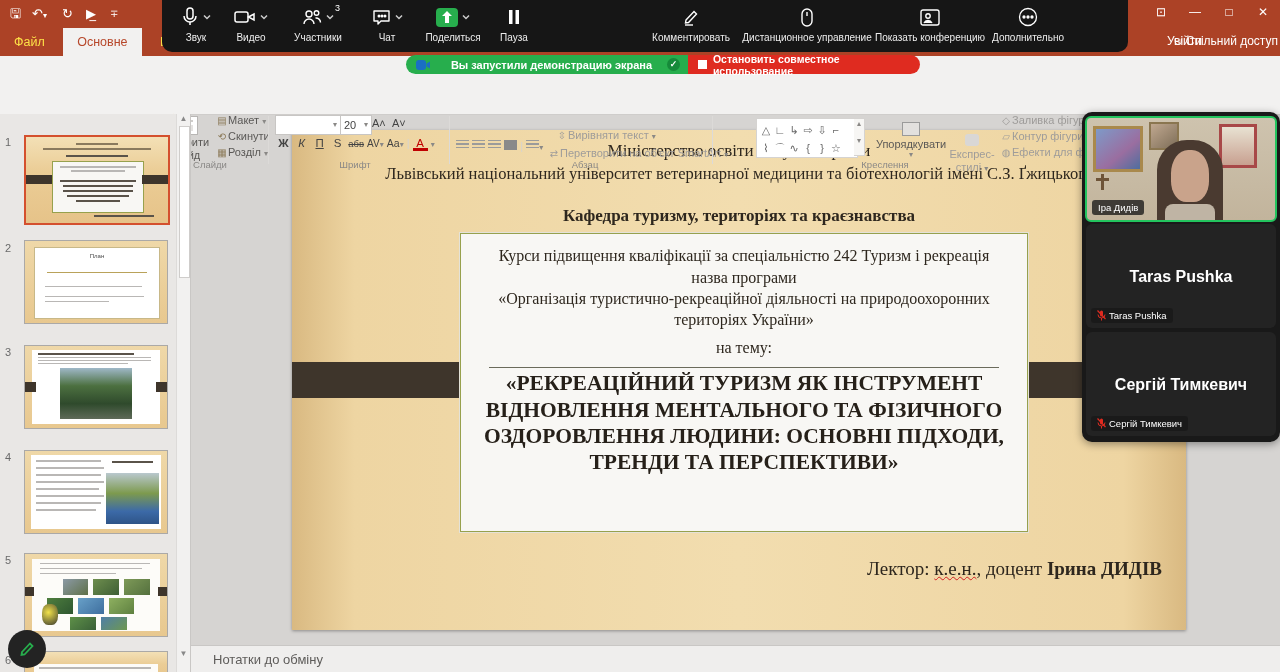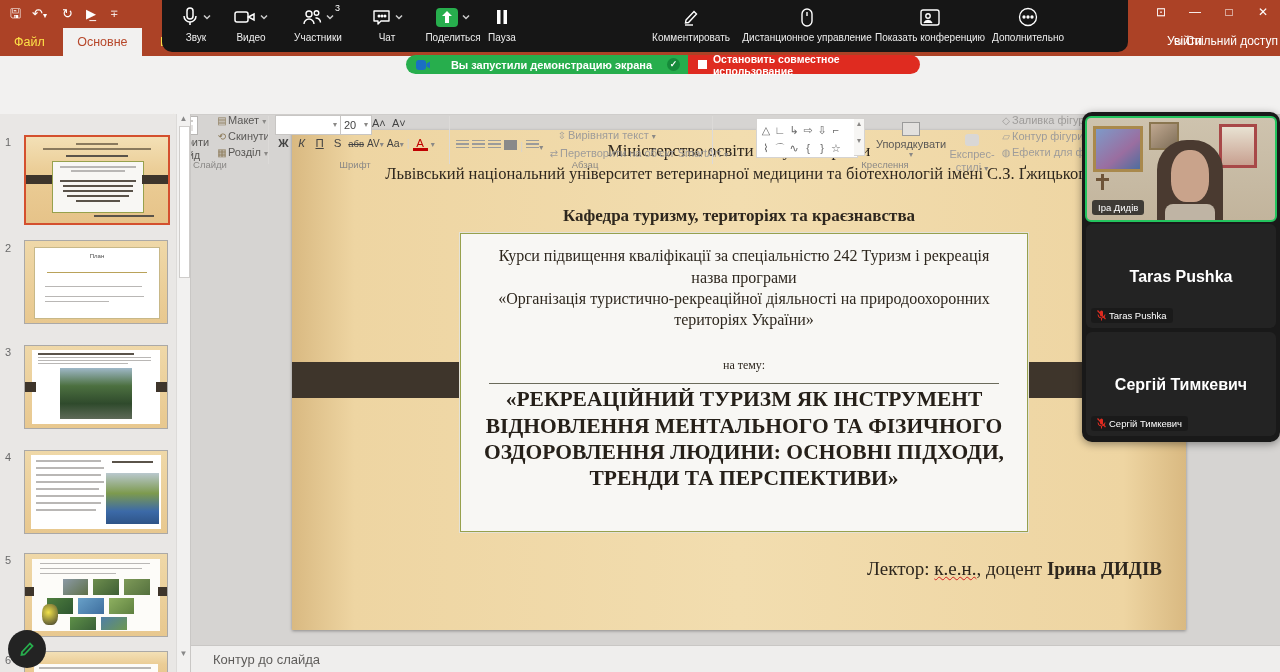--- a/index.html
+++ b/index.html
@@ -279,21 +279,21 @@
             </svg>
           </span>
           <span>
             <svg width="8" height="6" viewBox="0 0 8 6" fill="none" stroke="#ccc" stroke-width="1.5">
               <path d="M1 1.5 L4 4.5 L7 1.5"></path>
             </svg>
           </span>
         </div>
       <div class="zlabel">Поделиться</div>
     </div>
-    <div class="zbtn" style="left:318px;width:44px;">
+    <div class="zbtn" style="left:330px;width:44px;">
       <div class="zic">
           <span>
             <svg width="12" height="16" viewBox="0 0 12 16" fill="#fff">
               <rect x="1" y="1" width="3.5" height="14"></rect>
               <rect x="7.5" y="1" width="3.5" height="14"></rect>
             </svg>
           </span>
         </div>
       <div class="zlabel">Пауза</div>
     </div>
@@ -448,33 +448,33 @@
       <div class="serif" style="position:absolute;top:34px;width:100%;text-align:center;font-size:16.5px;white-space:nowrap;">Львівський національний університет ветеринарної медицини та біотехнологій імені С.З. Ґжицького</div>
       <div class="serif" style="position:absolute;top:76px;width:100%;text-align:center;font-size:17px;font-weight:bold;">Кафедра туризму, територіях та краєзнавства</div>
 
       <div class="brownbar" style="left:0;width:182px;"></div>
       <div class="brownbar" style="right:0;width:182px;"></div>
 
       <div id="whitebox">
         <div class="serif" style="margin:12px 14px 0;text-align:center;font-size:16px;line-height:1.3;">Курси підвищення кваліфікації за спеціальністю 242 Туризм і рекреація</div>
         <div class="serif" style="margin:2px 14px 0;text-align:center;font-size:16px;">назва програми</div>
         <div class="serif" style="margin:2px 24px 0;text-align:center;font-size:16px;line-height:1.3;">«Організація туристично-рекреаційної діяльності на природоохоронних територіях України»</div>
-        <div class="serif" style="margin:28px 14px 0;text-align:center;font-size:12px;">на тему:</div>
+        <div class="serif" style="margin:9px 14px 0;text-align:center;font-size:16px;">на тему:</div>
         <div style="margin:10px 28px 2px;height:1px;background:#6B6B5B;"></div>
         <div class="serif" style="margin:2px 8px 0;text-align:center;font-size:21.5px;font-weight:bold;line-height:1.22;color:#262019;">«РЕКРЕАЦІЙНИЙ ТУРИЗМ ЯК ІНСТРУМЕНТ ВІДНОВЛЕННЯ МЕНТАЛЬНОГО ТА ФІЗИЧНОГО ОЗДОРОВЛЕННЯ ЛЮДИНИ: ОСНОВНІ ПІДХОДИ, ТРЕНДИ ТА ПЕРСПЕКТИВИ»</div>
       </div>
 
       <div class="serif" style="position:absolute;top:428px;right:24px;font-size:19px;">
         <span>Лектор: </span><span style="text-decoration:underline wavy #D02020 1px;">к.е.н.</span><span>, доцент </span><span style="font-weight:bold;">Ірина ДИДІВ</span>
       </div>
     </div>
   </div>
 
   <div class="abs" id="notesbar">
-    <span style="position:absolute;left:22px;top:6px;font-size:13px;color:#5E5C5A;">Контур до слайда</span>
+    <span style="position:absolute;left:22px;top:6px;font-size:13px;color:#5E5C5A;">Нотатки до обміну</span>
   </div>
 
   <div class="abs" id="ppanel">
 
     <div class="ptile" style="top:4px;border:2px solid #23C45E;left:3px;width:188px;height:102px;background:linear-gradient(180deg,#CEC3AE,#C2B49C);">
       <div class="frame" style="left:6px;top:8px;width:44px;height:40px;background:linear-gradient(140deg,#7E9AC8,#9A6EA0 60%,#4E6E9E);border:3px solid #A9894C;"></div>
       <div class="frame" style="left:62px;top:4px;width:26px;height:24px;background:linear-gradient(140deg,#C0A890,#7E6E58);border:2px solid #8A7650;"></div>
       <div class="frame" style="left:132px;top:6px;width:32px;height:38px;background:linear-gradient(180deg,#E8E2D2,#C8A090);border:3px solid #A84848;"></div>
       <div class="frame" style="left:14px;top:56px;width:3px;height:16px;background:#6E5438;"></div>
       <div class="frame" style="left:9px;top:60px;width:13px;height:3px;background:#6E5438;"></div>

